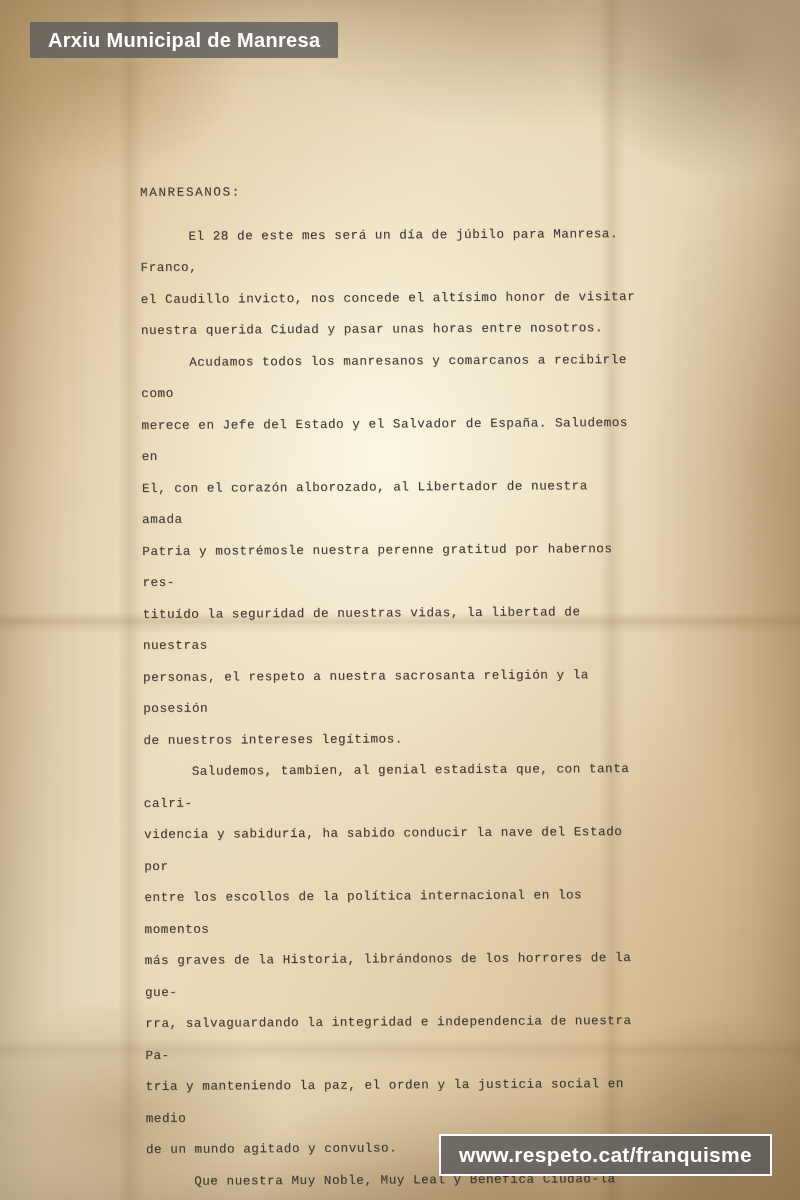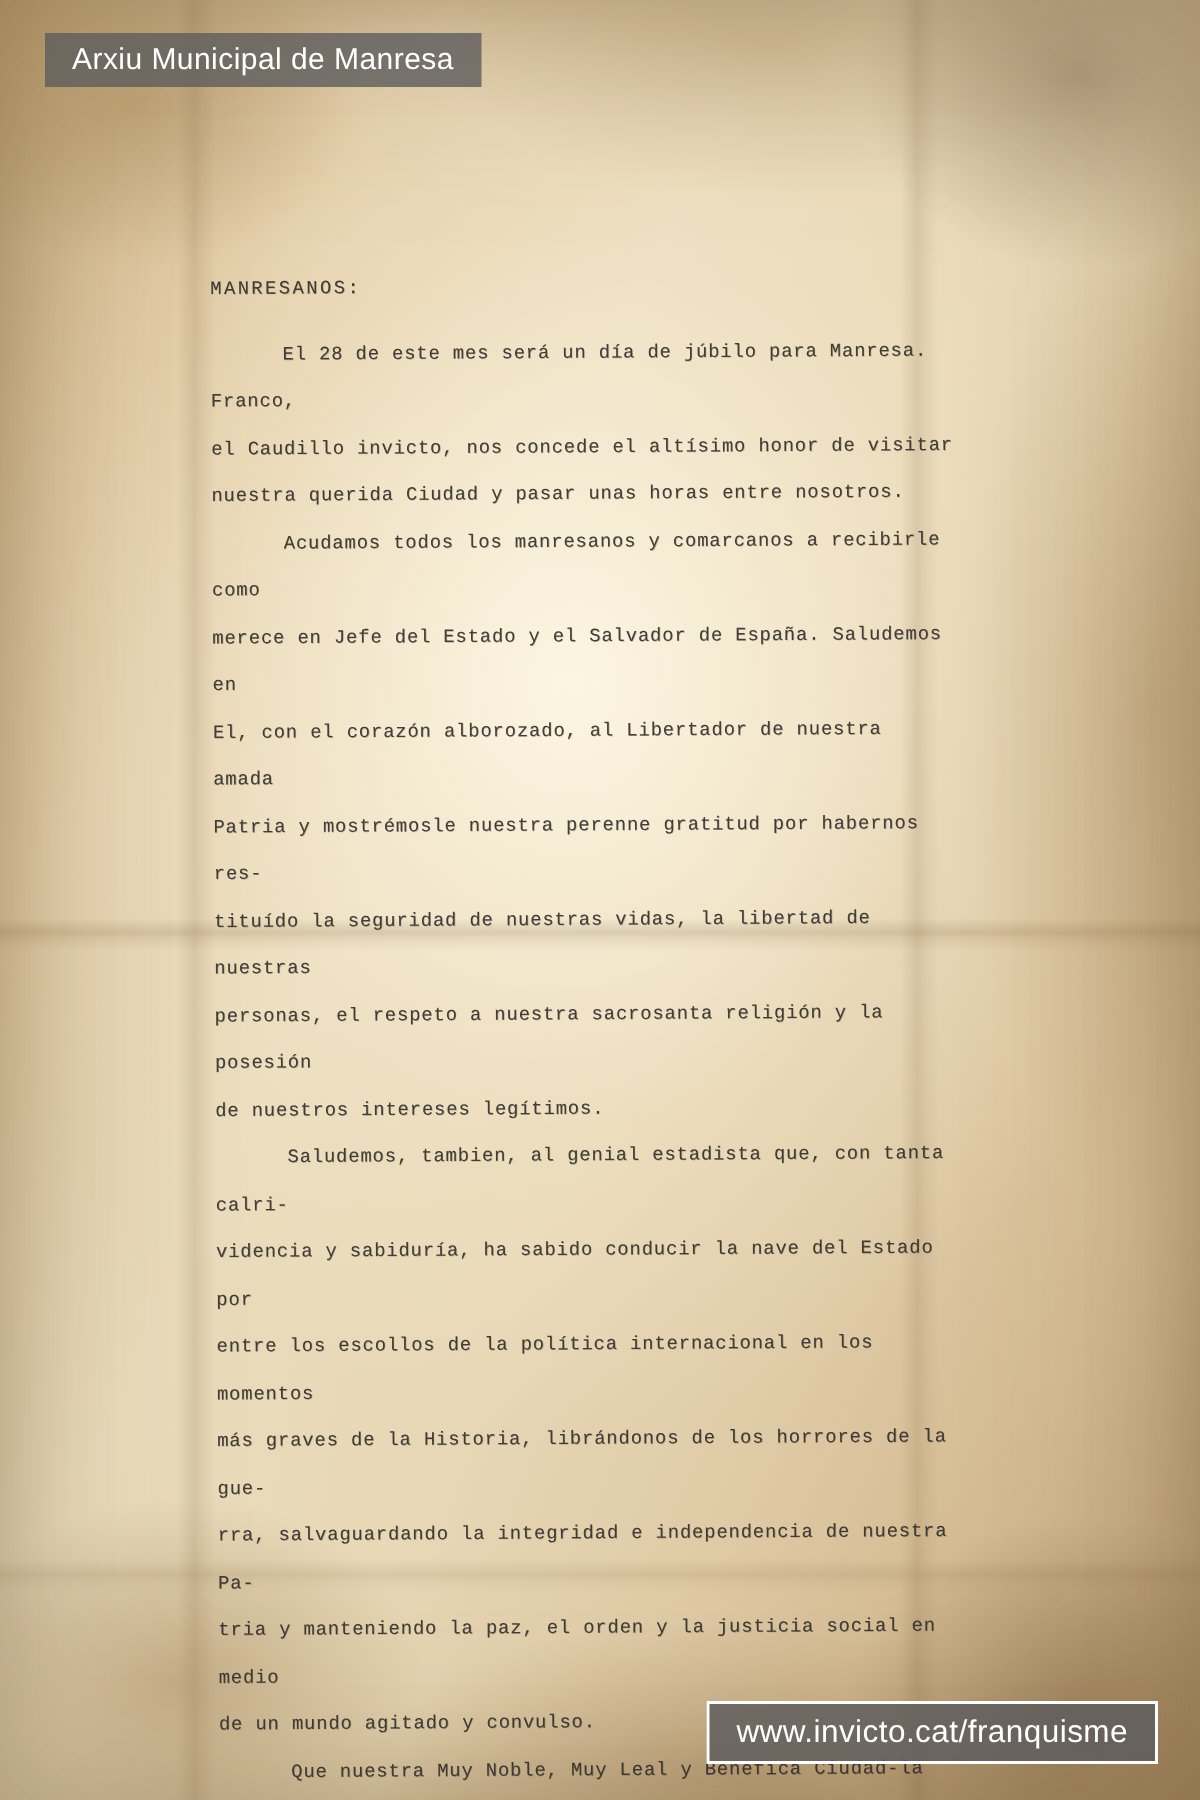--- a/index.html
+++ b/index.html
@@ -86,21 +86,21 @@
     margin-bottom: 12px !important;
   }
   .para {
     text-indent: 48px;
   }
 
   
   .banner {
     position: absolute;
     color: #ffffff;
-    font-weight: normal;
+    font-weight: bold;
     letter-spacing: 0.3px;
     display: flex;
     align-items: center;
     white-space: nowrap;
     text-align: right;
   }
   .banner-topleft {
     left: 30px;
     top: 22px;
     height: 36px;
@@ -167,16 +167,16 @@
 homenaje de nuestro cariño inextinguible y de nuestra adhesión
 inquebrantable.</p>
 
   </div>
 
   <div class="banner banner-topleft">
     <span>Arxiu Municipal de Manresa</span>
   </div>
 
   <div class="banner banner-bottomright">
-    <span>www.invicto.cat/franquisme</span>
+    <span>www.respeto.cat/franquisme</span>
   </div>
 
 </div>
 
 </body></html>

